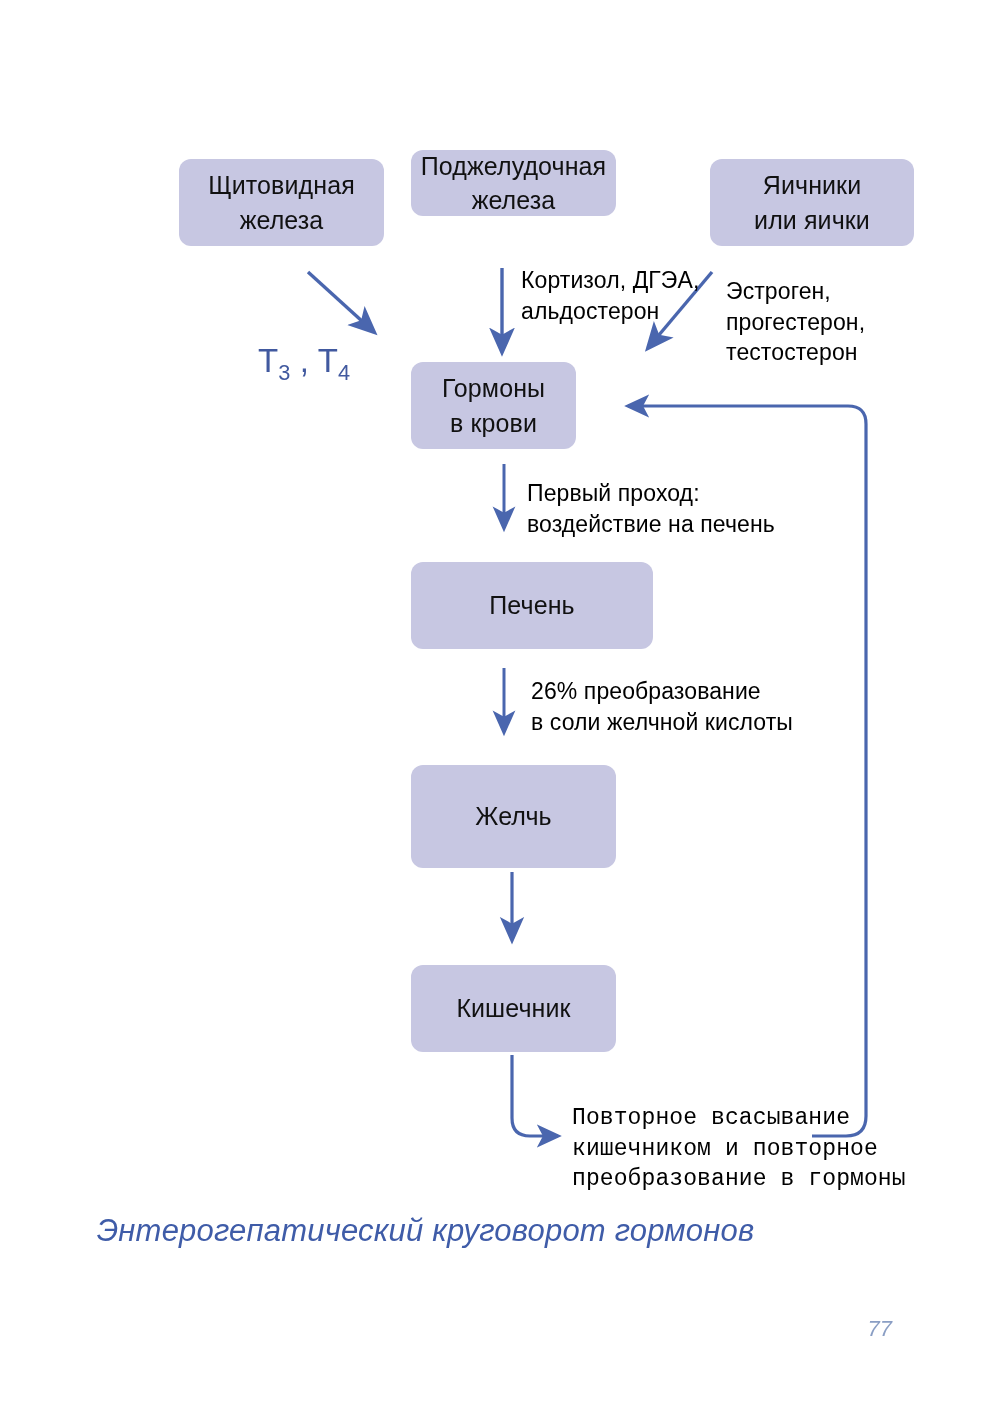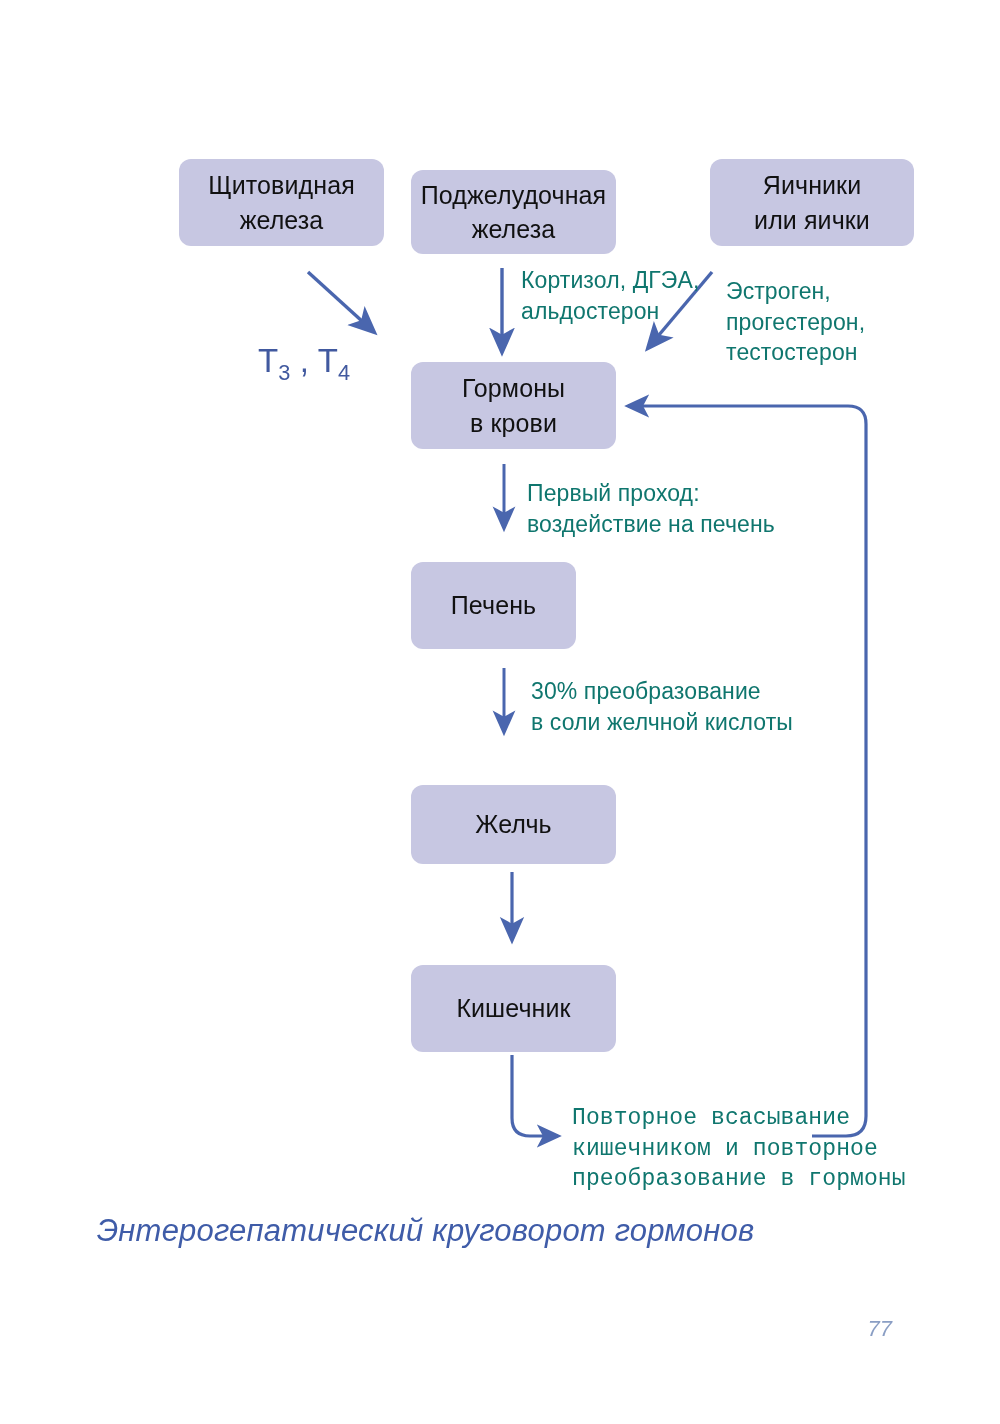--- a/index.html
+++ b/index.html
@@ -37,21 +37,21 @@
     text-align: center;
     color: #111111;
     font-size: 25px;
     line-height: 1.38;
     letter-spacing: 0.1px;
     white-space: pre-line;
     box-sizing: border-box;
   }
   .edge-label {
     position: absolute;
-    color: #0f766e;
+    color: #000000;
     font-size: 23px;
     line-height: 1.33;
     white-space: pre-line;
     letter-spacing: 0.1px;
   }
   .edge-label.blue {
     color: #41599f;
     font-size: 33px;
   }
   .sub {
@@ -123,50 +123,50 @@
     </g>
 
     <g>
       <path d="M812,1136 L846,1136 Q866,1136 866,1116 L866,424 Q866,406 848,406 L628,406" fill="none" stroke="#4a66ae" stroke-width="3.2" marker-end="url(#ah-big)"></path>
     </g>
   </svg>
 
   <div class="node" style="left:160px; top:159px; width:205px; height:87px;margin-left:19px;">Щитовидная
 железа</div>
 
-  <div class="node" style="left:411px; top:170px; width:205px; height:84px;">Поджелудочная
+  <div class="node" style="left:411px; top:150px; width:205px; height:66px;">Поджелудочная
 железа</div>
 
   <div class="node" style="left:662px; top:159px; width:204px; height:87px;margin-left:48px;">Яичники
 или яички</div>
 
-  <div class="node" style="left:411px; top:362px; width:205px; height:87px;">Гормоны
+  <div class="node" style="left:411px; top:362px; width:165px; height:87px;">Гормоны
 в крови</div>
 
-  <div class="node" style="left:411px; top:562px; width:165px; height:87px;">Печень</div>
+  <div class="node" style="left:411px; top:562px; width:242px; height:87px;">Печень</div>
 
-  <div class="node" style="left:411px; top:765px; width:205px; height:79px;margin-top:20px;">Желчь</div>
+  <div class="node" style="left:411px; top:765px; width:205px; height:103px;">Желчь</div>
 
   <div class="node" style="left:411px; top:965px; width:205px; height:87px;">Кишечник</div>
 
   <div class="edge-label blue" style="left:258px; top:295px;">
     <span><span>T</span><span class="sub">3</span><span> , </span><span>T</span><span class="sub">4</span></span>
   </div>
 
   <div class="edge-label" style="left:521px; top:265px;">Кортизол, ДГЭА,
 альдостерон</div>
 
   <div class="edge-label" style="left:726px; top:276px;">Эстроген,
 прогестерон,
 тестостерон</div>
 
   <div class="edge-label" style="left:527px; top:478px;">Первый проход:
 воздействие на печень</div>
 
-  <div class="edge-label" style="left:531px; top:676px;">30% преобразование
+  <div class="edge-label" style="left:531px; top:676px;">26% преобразование
 в соли желчной кислоты</div>
 
   <div class="edge-label" style="left:572px; top:1103px;font-family:Liberation Mono, monospace;">Повторное всасывание
 кишечником и повторное
 преобразование в гормоны</div>
 
   <div id="caption">Энтерогепатический круговорот гормонов</div>
 
   <div id="page-number">77</div>
 

